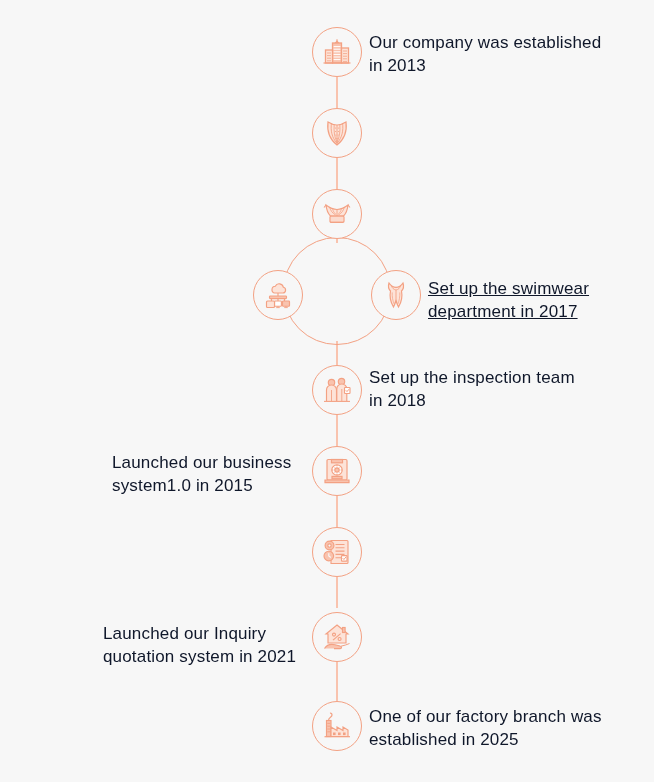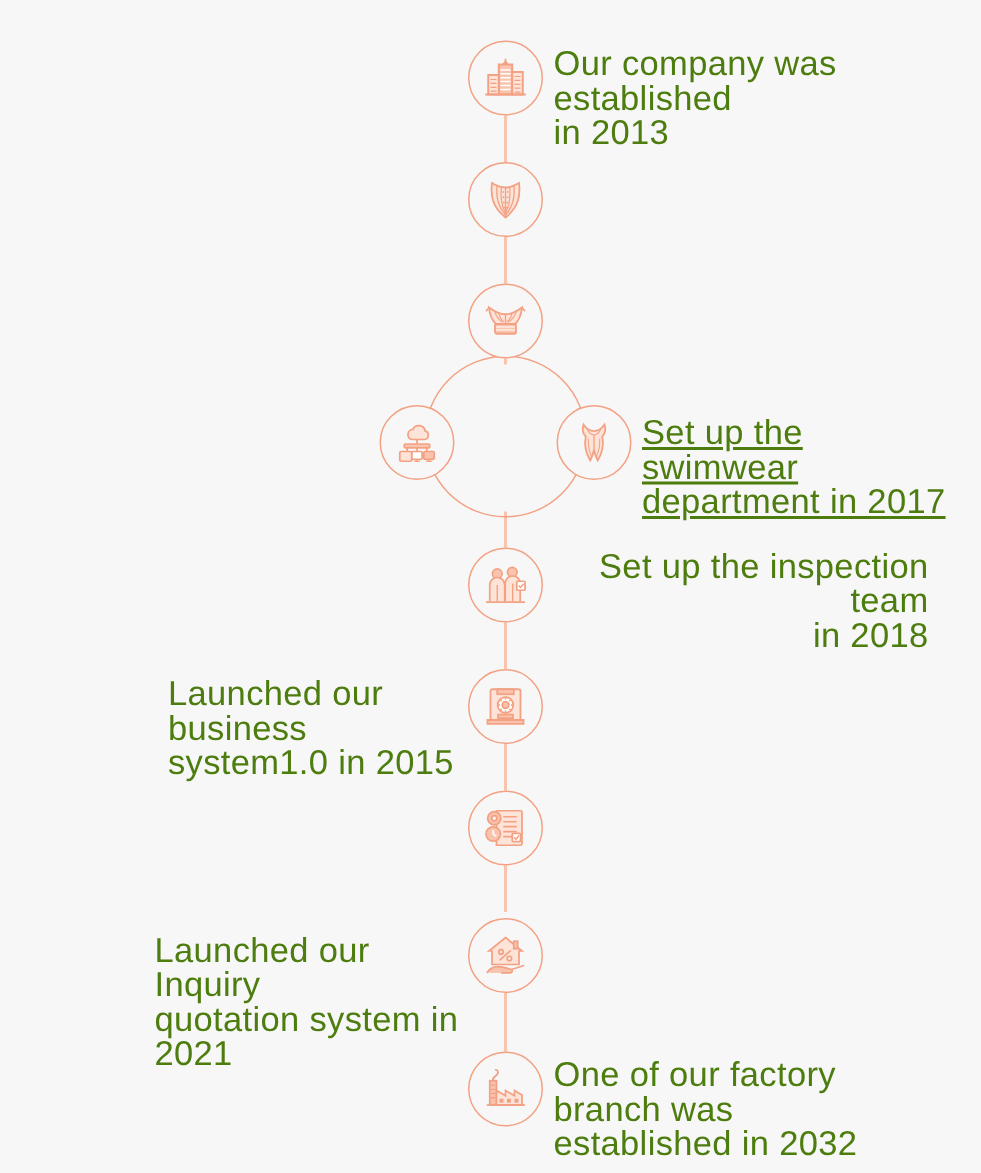--- a/index.html
+++ b/index.html
@@ -55,22 +55,22 @@
     border-radius: 50%;
     border: 1.4px solid #f3a183;
     box-sizing: border-box;
     background: transparent;
     z-index: 2;
   }
 
   
   .label {
     position: absolute;
-    color: #4d7c0f;
-    font-size: 23px;
+    color: #0f172a;
+    font-size: 17px;
     line-height: 23px;
     letter-spacing: 0.01em;
     white-space: pre-line;
     z-index: 5;
   }
   .label.right { text-align: left; }
   .label.left  { text-align: left; }
 </style>
 </head>
 <body>
@@ -190,21 +190,21 @@
         <path d="M9.5 14 L9.5 25" stroke="#f3a183" stroke-width="0.9"></path>
         <circle cx="19.5" cy="5.5" r="3.2" fill="#f9c3ae" stroke="#f3a183"></circle>
         <path d="M14.8 25 L14.8 13 a5 5 0 0 1 10 0 L24.8 25" fill="#fde3d8" stroke="#f3a183"></path>
         <path d="M19.8 13 L19.8 25" stroke="#f3a183" stroke-width="0.9"></path>
         <rect x="22.5" y="11.5" width="5.5" height="6" rx="0.7" fill="#ffffff" stroke="#f3a183"></rect>
         <path d="M23.8 14.3 l1.2 1.3 l2 -2.4" stroke="#f3a183" stroke-width="1"></path>
         <path d="M2 25.4h26" stroke="#f3a183" stroke-width="1.1"></path>
       </svg>
     </span>
   </div>
-  <div class="label right" style="left:369px;top:366px;width:250px;text-align:right;">Set up the inspection team
+  <div class="label right" style="left:369px;top:366px;width:250px;">Set up the inspection team
 in 2018</div>
 
   <div class="node" style="left:312px;top:446px;">
     <span>
       <svg width="28" height="30" viewBox="0 0 28 30" fill="none" stroke="#f3a183" stroke-width="1.2">
         <rect x="4" y="3.5" width="20" height="20.5" rx="1.2" fill="#fde3d8" stroke="#f3a183"></rect>
         <rect x="8.5" y="3.5" width="11" height="3.3" fill="#f9c3ae" stroke="#f3a183"></rect>
         <circle cx="14" cy="14" r="5.2" fill="#ffffff" stroke="#f3a183"></circle>
         <circle cx="14" cy="14" r="2.2" fill="#f9c3ae" stroke="#f3a183"></circle>
         <g stroke="#f3a183" stroke-width="1">
@@ -266,15 +266,15 @@
           <rect x="21" y="21.5" width="2.6" height="2.6"></rect>
         </g>
         <g stroke="#f3a183" stroke-width="0.9">
           <path d="M5.3 12.4h3M5.3 15.2h3M5.3 18h3M5.3 20.8h3"></path>
         </g>
         <path d="M2.5 25.7h25.5" stroke="#f3a183" stroke-width="1.2"></path>
       </svg>
     </span>
   </div>
   <div class="label right" style="left:369px;top:705px;width:265px;">One of our factory branch was
-established in 2032</div>
+established in 2025</div>
 
 </div>
 
 </body></html>

